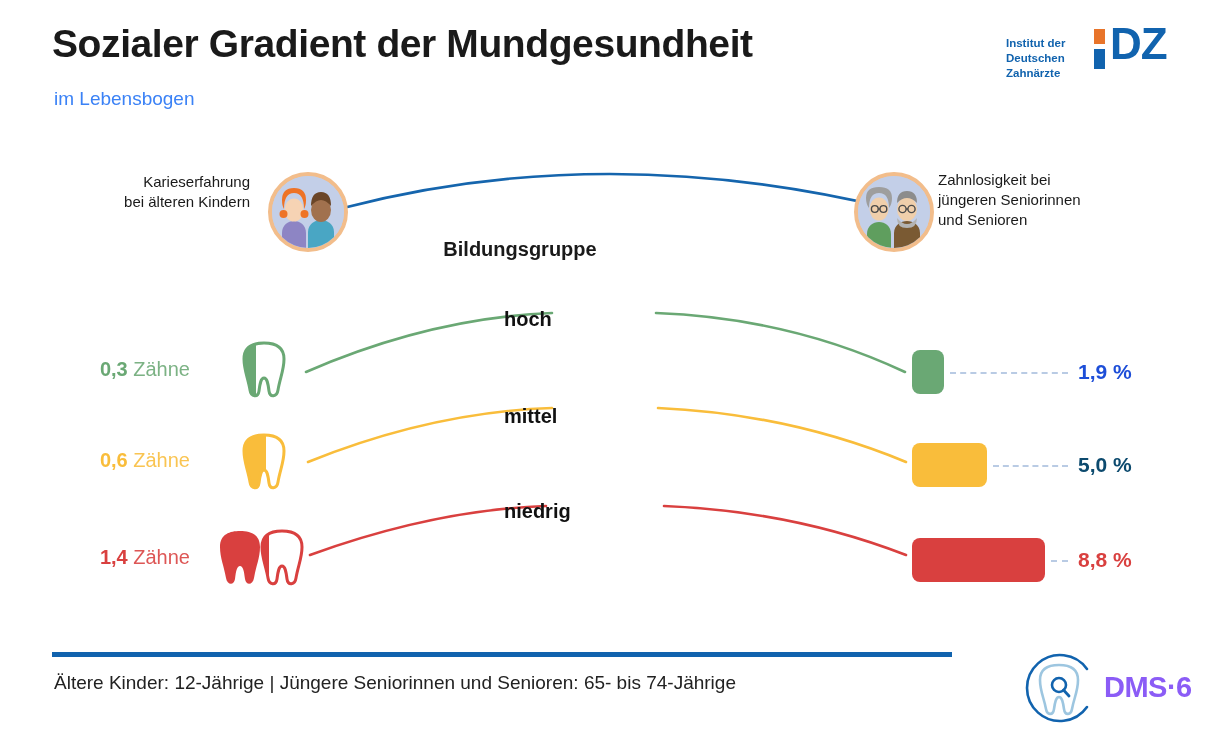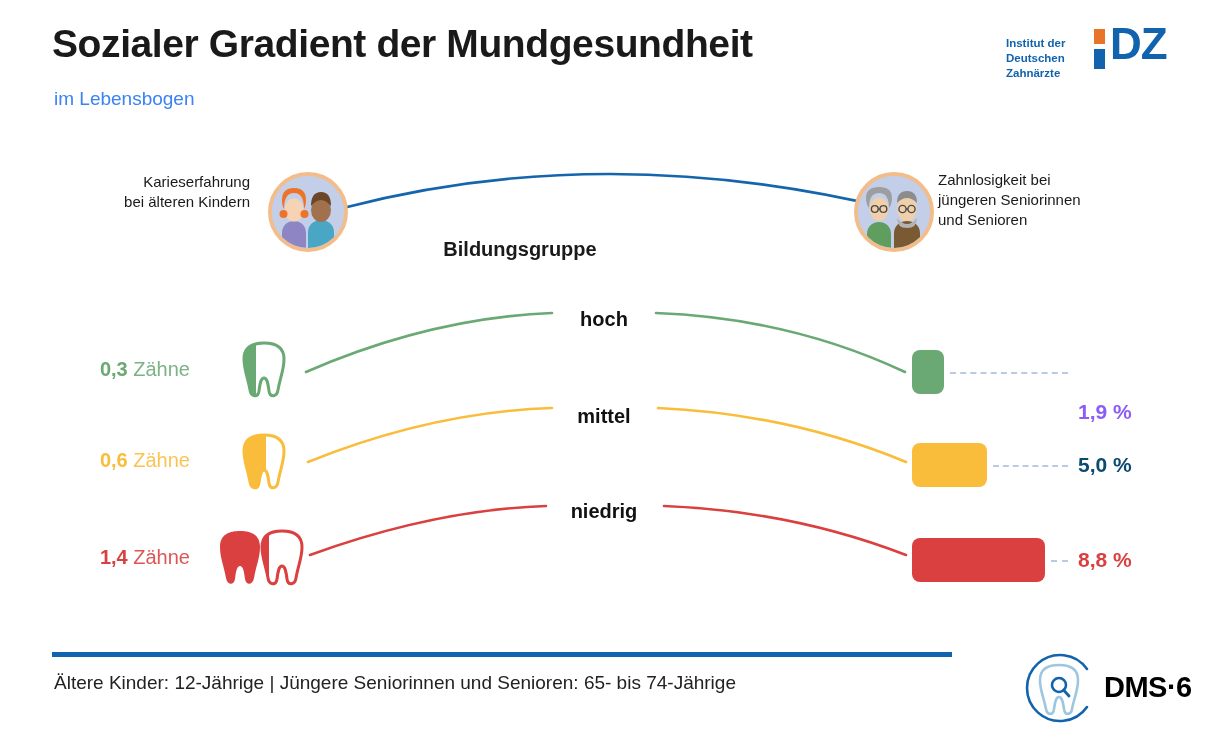--- a/index.html
+++ b/index.html
@@ -61,21 +61,21 @@
     position:absolute;left:0;top:238px;width:1040px;text-align:center;
     font-size:20px;font-weight:bold;color:#1a1a1a;
   }
 
   
   .curves{position:absolute;left:0;top:0;width:1208px;height:754px;pointer-events:none;}
 
   
   .group-label{
     position:absolute;font-size:20px;font-weight:bold;color:#111;
-    text-align:center;width:200px;left:504px;
+    width:200px;left:504px;
   }
   #glabel-hoch{top:308px;}
   #glabel-mittel{top:405px;}
   #glabel-niedrig{top:500px;}
 
   
   .teeth-value{
     position:absolute;width:180px;text-align:right;
     font-size:20px;left:10px;
   }
@@ -117,21 +117,21 @@
     position:absolute;left:52px;top:652px;width:900px;height:5px;background:#1163ae;
   }
   .footer-note{
     position:absolute;left:54px;top:672px;font-size:19px;color:#222;
   }
 
   
   .dms-logo{position:absolute;left:1016px;top:645px;width:165px;height:88px;}
   .dms-text{
     position:absolute;left:88px;top:26px;
-    font-size:29px;font-weight:bold;color:#000000;letter-spacing:-0.5px;
+    font-size:29px;font-weight:bold;color:#8b5cf6;letter-spacing:-0.5px;
   }
 </style>
 </head>
 <body>
 
 <div class="page">
 
   <div class="title">Sozialer Gradient der Mundgesundheit</div>
   <div class="subtitle">im Lebensbogen</div>
 
@@ -283,21 +283,21 @@
   </div>
 
   <div class="bar" id="bar-hoch" style="width: 32px; background: rgb(106, 168, 116);"></div>
   <div class="bar" id="bar-mittel" style="width: 75px; background: rgb(249, 189, 59);"></div>
   <div class="bar" id="bar-niedrig" style="width: 133px; background: rgb(217, 64, 63);"></div>
 
   <div class="dash" id="dash-hoch" style="left: 950px; width: 118px;"></div>
   <div class="dash" id="dash-mittel" style="left: 993px; width: 75px;"></div>
   <div class="dash" id="dash-niedrig" style="left: 1051px; width: 17px;"></div>
 
-  <div class="pct" id="pct-hoch" style="color: #8b5cf6; margin-top: 40px;">1,9 %</div>
+  <div class="pct" id="pct-hoch" style="color: #1d4ed8;">1,9 %</div>
   <div class="pct" id="pct-mittel" style="color: #0c4a6e;">5,0 %</div>
   <div class="pct" id="pct-niedrig" style="color: rgb(217, 64, 63);">8,8 %</div>
 
   <div class="footer-rule"></div>
   <div class="footer-note">Ältere Kinder: 12-Jährige | Jüngere Seniorinnen und Senioren: 65- bis 74-Jährige</div>
 
   <div class="dms-logo">
     <svg width="86" height="86" viewBox="0 0 86 86">
       <path d="M71 62 A33 33 0 1 1 71 24" fill="none" stroke="#1163ae" stroke-width="2.6" stroke-linecap="round"></path>
       <path d="M43 20 C33 20 24 23 24 35 C24 46 28 53 30 64 C31 70 37 71 38 64 C39 57 40 52 43 52 C46 52 47 57 48 64 C49 71 55 70 56 64 C58 53 62 46 62 35 C62 23 53 20 43 20 Z" fill="none" stroke="#9dc6e0" stroke-width="2.6"></path>

